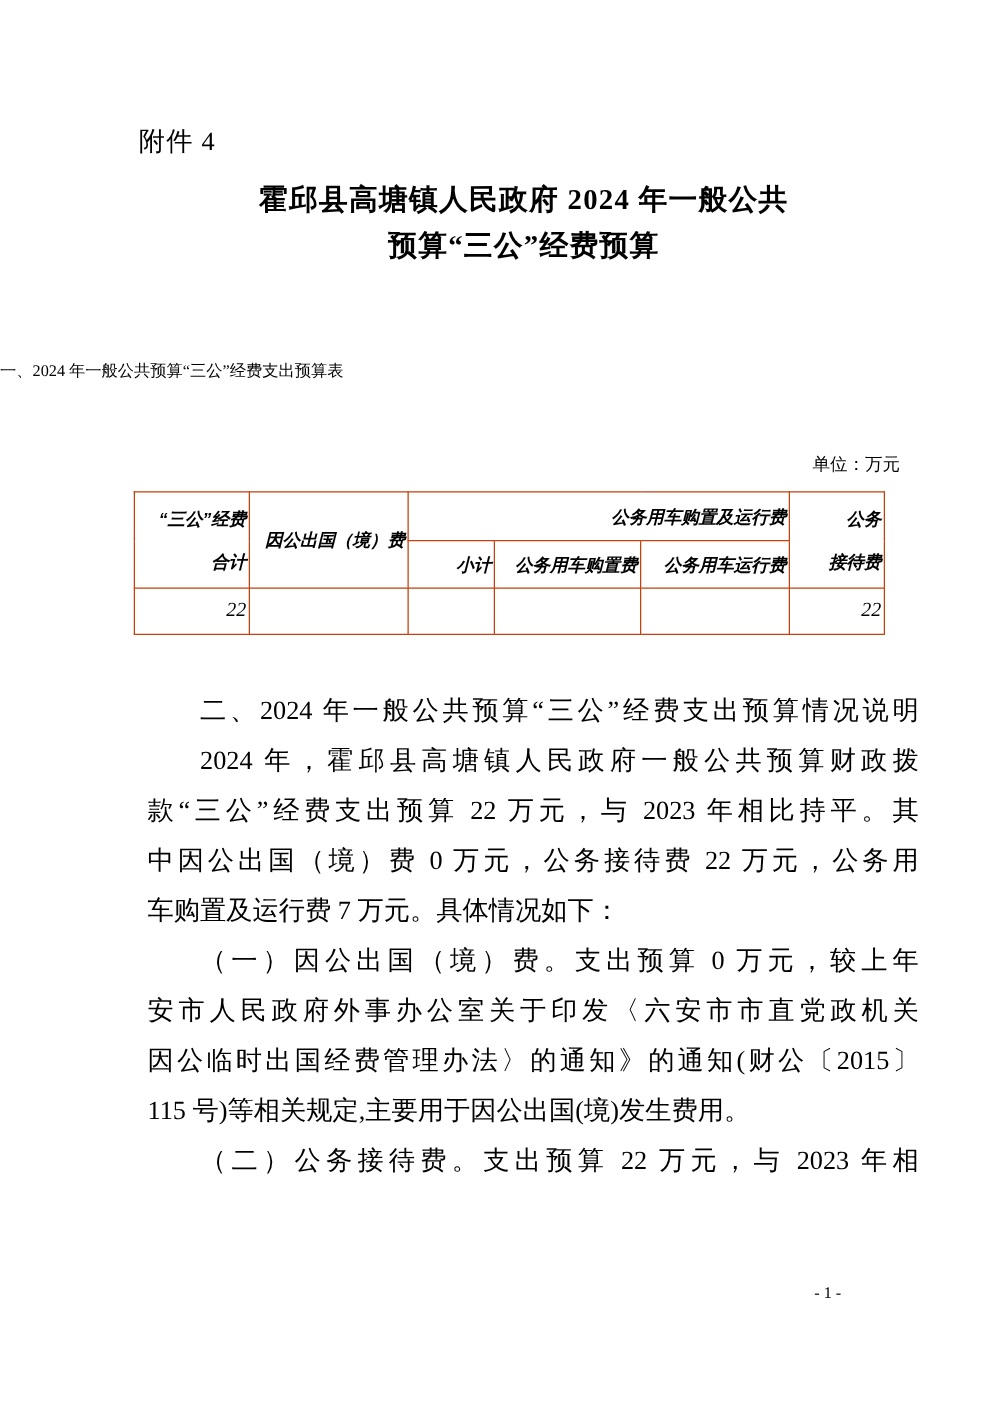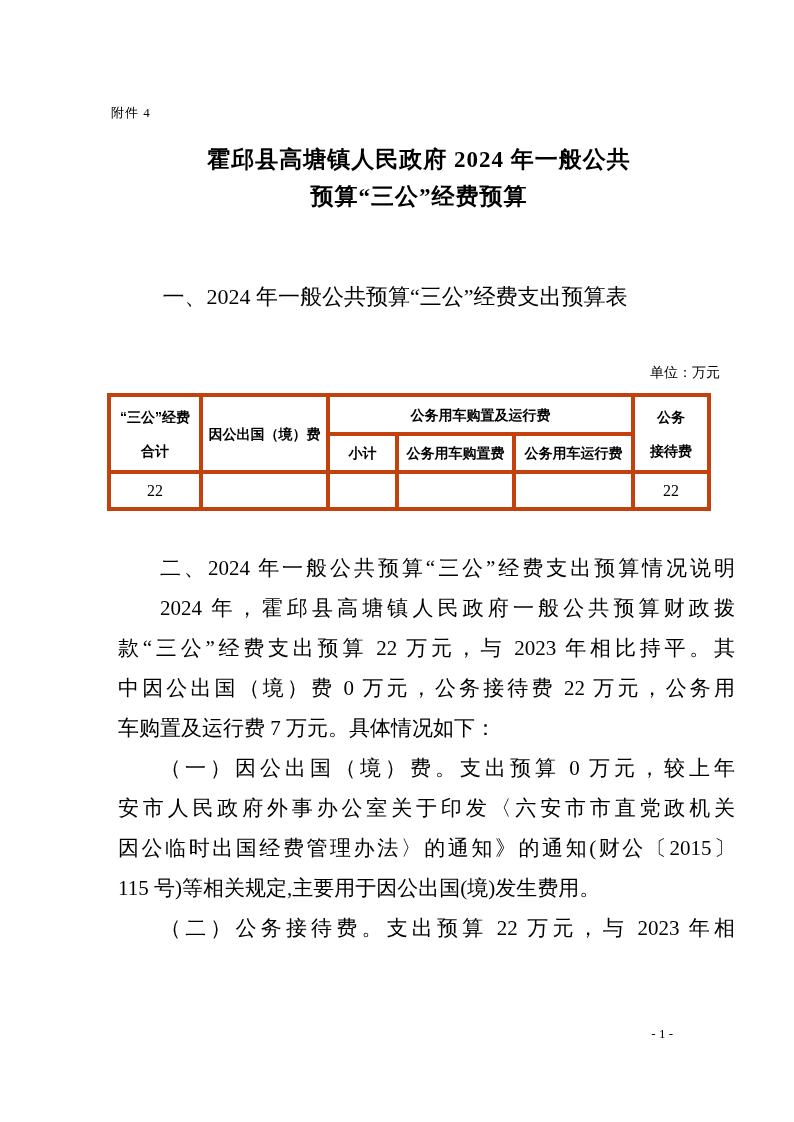--- a/index.html
+++ b/index.html
@@ -9,66 +9,67 @@
     height: 1122px;
     background: #ffffff;
     color: #000000;
     overflow: hidden;
     font-family: "Liberation Serif", serif;
   }
   .attachment-label {
     position: absolute;
     left: 111px;
     top: 101px;
-    font-size: 13px;
+    font-size: 21px;
     line-height: 24px;
     letter-spacing: 1px;
   }
   .doc-title {
     position: absolute;
     left: 0;
     right: 0;
     top: 141px;
     text-align: center;
     font-weight: bold;
     font-size: 23px;
     line-height: 37px;
     letter-spacing: 1px;
     margin-left: 44px;
   }
   .section-heading {
     position: absolute;
     left: 0;
     right: 4px;
     top: 284px;
-    text-align: center;
-    font-size: 22px;
+    text-align: left;
+    font-size: 13px;
     line-height: 26px;
   }
   .unit-note {
     position: absolute;
     right: 74px;
     top: 360px;
     font-size: 14px;
     line-height: 26px;
   }
   table.budget-table {
     position: absolute;
     left: 107px;
     top: 393px;
     width: 600px;
     border-collapse: collapse;
     table-layout: fixed;
   }
   .budget-table td {
-    border: 4px solid #c2410c;
-    text-align: center;
+    border: 1px solid #c2410c;
+    text-align: right;
     vertical-align: middle;
     padding: 0 2px;
     overflow: hidden;
+    font-style: italic;
   }
   .budget-table td.hdr {
     font-family: "Liberation Sans", sans-serif;
     font-weight: bold;
     font-size: 14px;
     line-height: 18px;
   }
   .budget-table td.hdr.twoline { line-height: 34px; }
   .budget-table tr.hrow1 { height: 39px; }
   .budget-table tr.hrow2 { height: 38px; }

